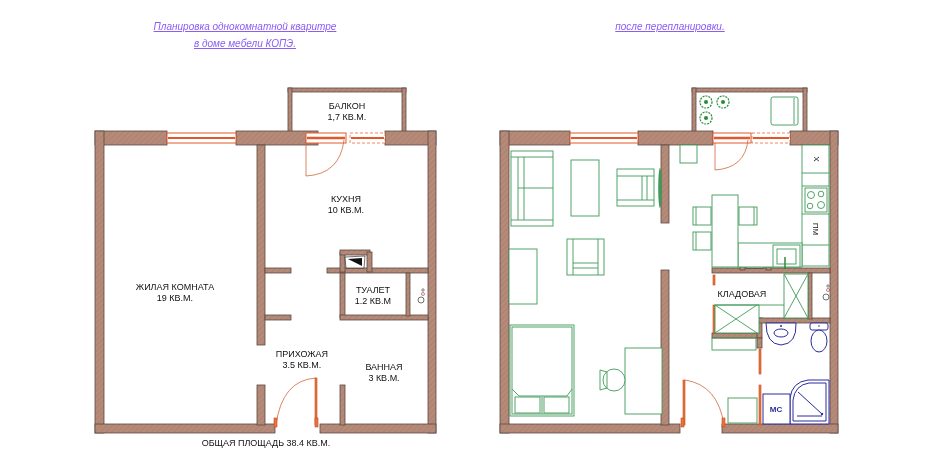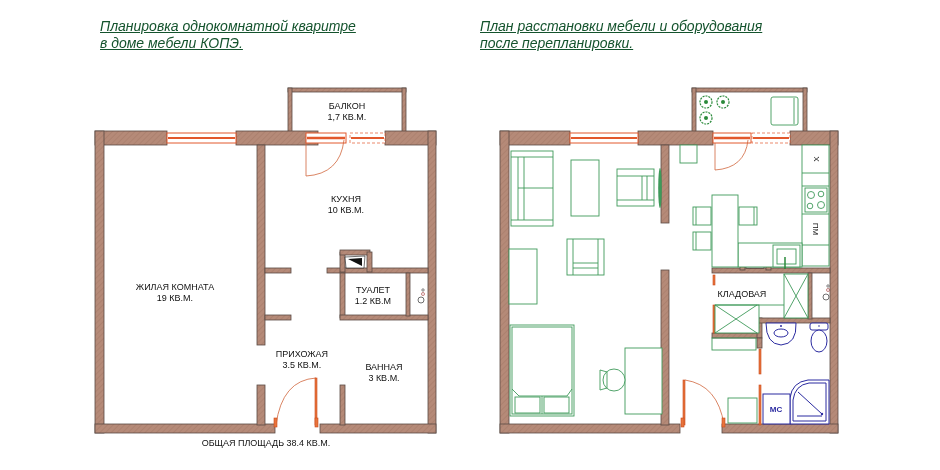--- a/index.html
+++ b/index.html
@@ -1,17 +1,17 @@
 <!DOCTYPE html>
 <html><head>
   <meta charset="utf-8">
   <style>
     html, body { margin: 0; padding: 0; background: #ffffff; }
     body { width: 940px; height: 470px; position: relative; overflow: hidden; font-family: "Liberation Sans", sans-serif; }
-    .title { position: absolute; text-align: left; font-style: italic; font-size: 14px; line-height: 17px; color: #14532d; text-decoration: underline; }
+    .title { position: absolute; text-align: center; font-style: italic; font-size: 10px; line-height: 17px; color: #8b5cf6; text-decoration: underline; }
     .title span { display: block; }
     #title-left { left: 100px; top: 18px; width: 290px; }
     #title-right { left: 480px; top: 18px; width: 380px; }
     svg { position: absolute; left: 0; top: 0; }
     .lbl { font-family: "Liberation Sans", sans-serif; font-size: 9px; fill: #111; text-anchor: middle; }
     .lbl-small { font-family: "Liberation Sans", sans-serif; font-size: 8px; fill: #111; text-anchor: middle; }
     .wall { fill: url(#hatch); stroke: #5a4a44; stroke-width: 0.8; }
     .furn { fill: #fff; stroke: #3e9a5a; stroke-width: 0.9; }
     .furn-n { fill: none; stroke: #3e9a5a; stroke-width: 0.9; }
     .plumb { fill: #fff; stroke: #2a2aa0; stroke-width: 1; }
@@ -21,21 +21,20 @@
     .doorleaf { fill: #e8743c; stroke: #c94a1c; stroke-width: 0.6; }
   </style>
 </head>
 <body>
 
 <div class="title" id="title-left">
   <span>Планировка однокомнатной кваритре</span>
   <span>в доме мебели КОПЭ.</span>
 </div>
 <div class="title" id="title-right">
-  <span>План расстановки мебели и оборудования</span>
   <span>после перепланировки.</span>
 </div>
 
 <svg width="940" height="470" viewBox="0 0 940 470">
   <defs>
     <pattern id="hatch" patternUnits="userSpaceOnUse" width="4" height="4" patternTransform="rotate(45)">
       <rect width="4" height="4" fill="#b58a78"></rect>
       <line x1="0" y1="0" x2="0" y2="4" stroke="#a47866" stroke-width="1"></line>
     </pattern>
   </defs>

